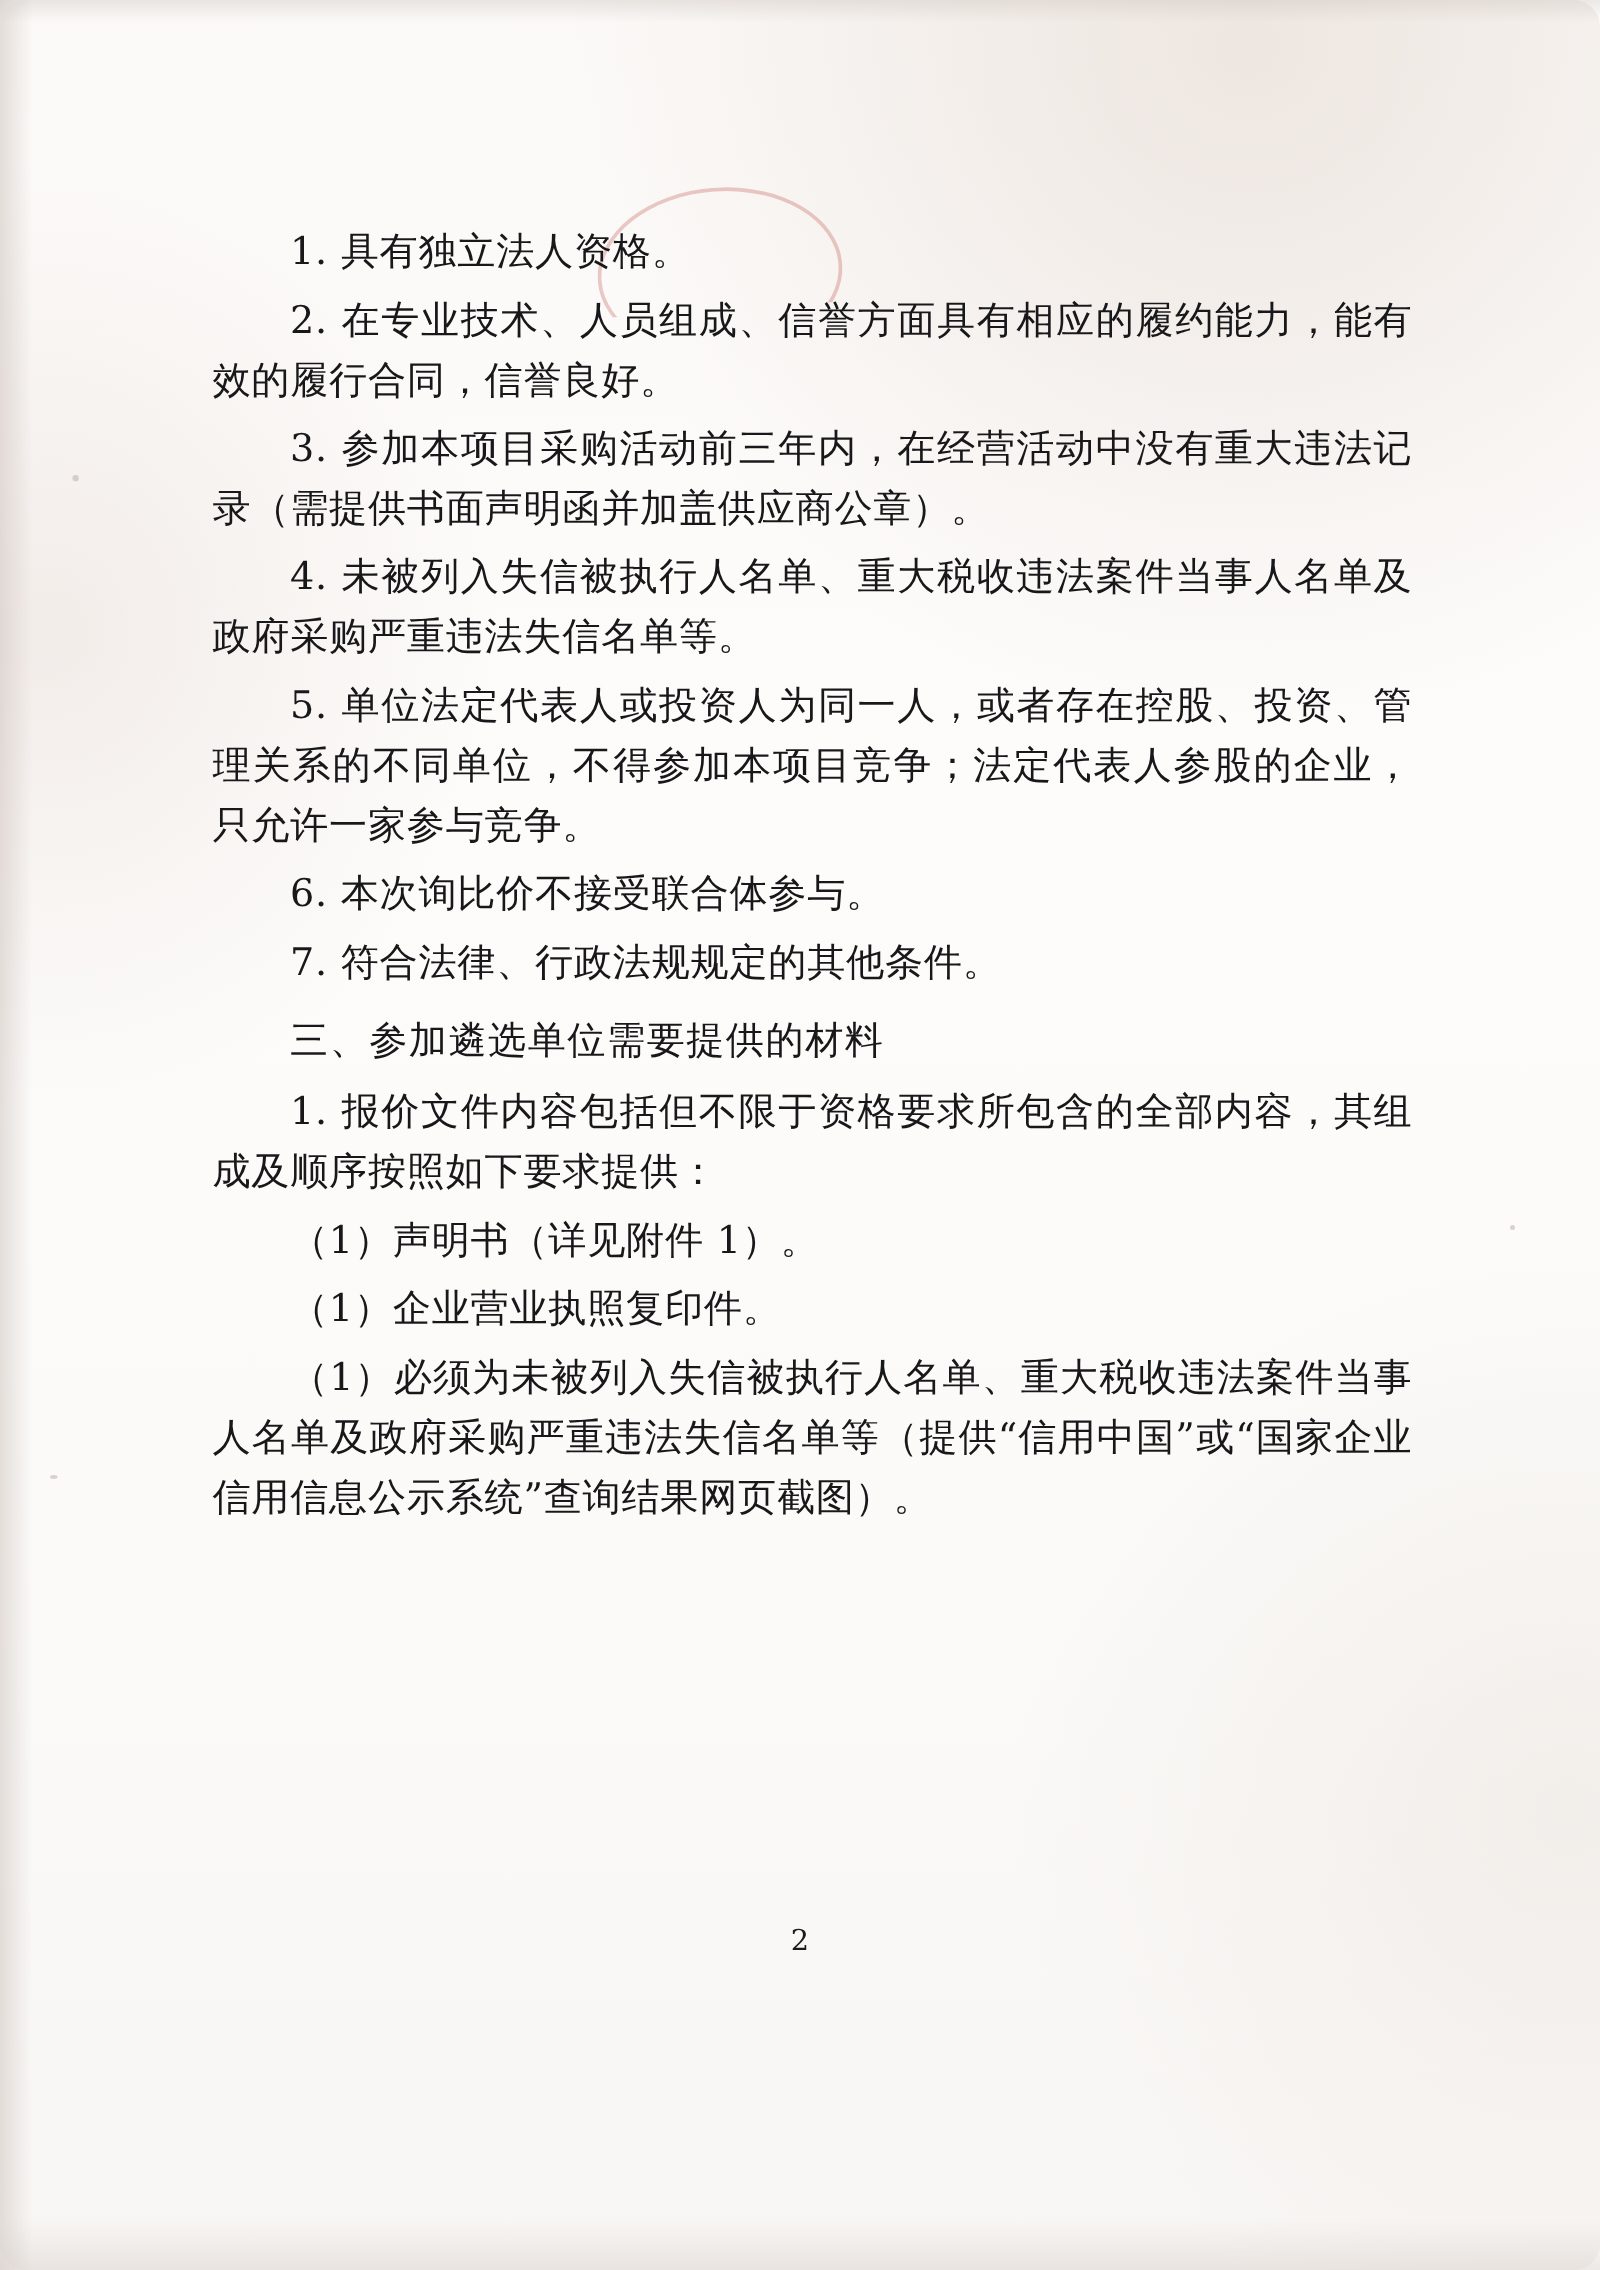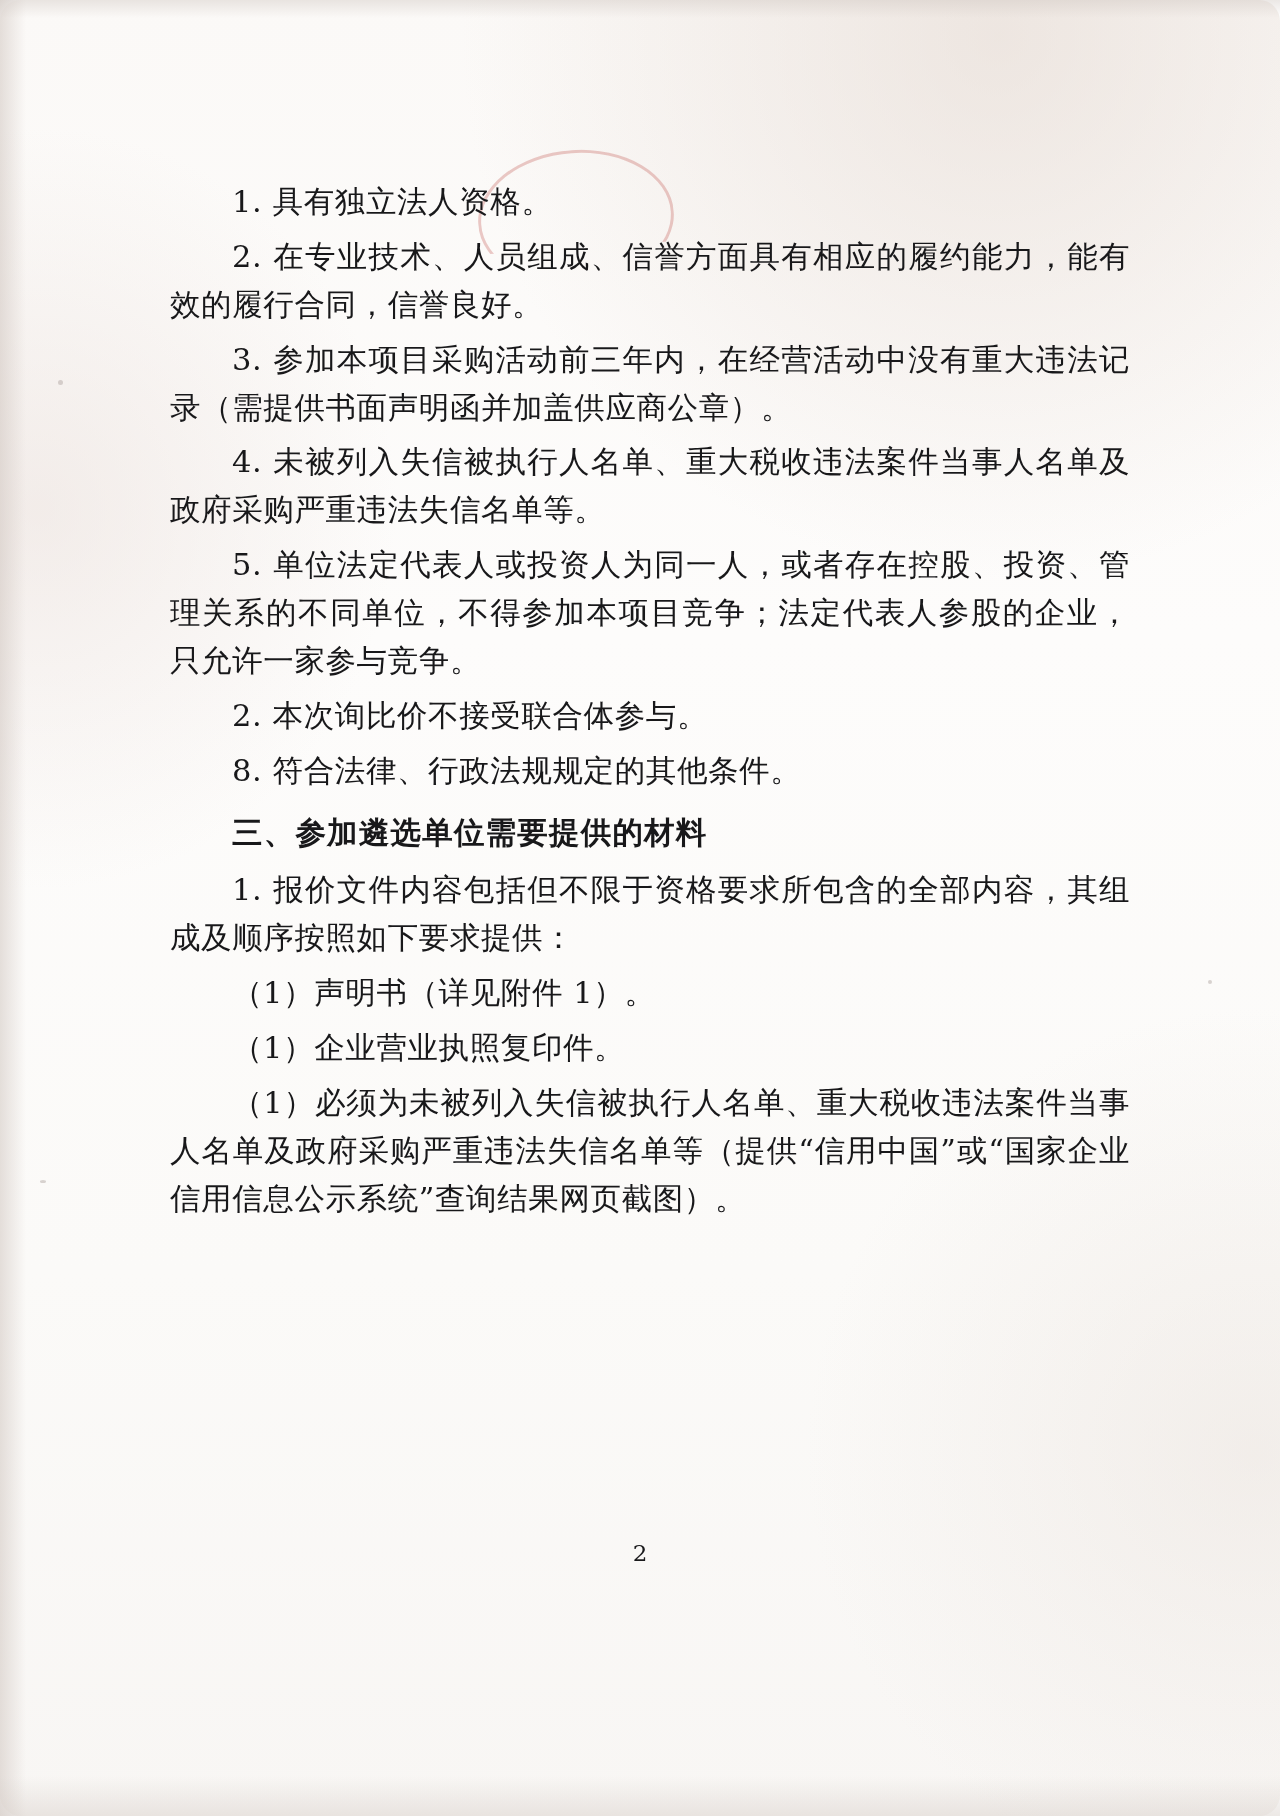--- a/index.html
+++ b/index.html
@@ -73,21 +73,21 @@
     text-justify: inter-character;
     font-family: "DejaVu Serif", serif;
   }
 
   p.indent {
     text-indent: 62px;
   }
 
   p.heading {
     text-indent: 62px;
-    font-weight: bold;
+    font-weight: normal;
     letter-spacing: 1.2px;
     margin-top: 14px;
     margin-bottom: 10px;
   }
 
   .page-number {
     position: absolute;
     left: 0;
     right: 0;
     top: 1540px;
@@ -116,22 +116,22 @@
   <div class="speck" style="left:58px; top:380px; width:5px; height:5px;"></div>
   <div class="speck" style="left:1208px; top:980px; width:4px; height:4px;"></div>
   <div class="speck" style="left:40px; top:1180px; width:6px; height:3px;"></div>
 
   <div class="content">
     <p class="indent">1. 具有独立法人资格。</p>
     <p class="indent">2. 在专业技术、人员组成、信誉方面具有相应的履约能力，能有效的履行合同，信誉良好。</p>
     <p class="indent">3. 参加本项目采购活动前三年内，在经营活动中没有重大违法记录（需提供书面声明函并加盖供应商公章）。</p>
     <p class="indent">4. 未被列入失信被执行人名单、重大税收违法案件当事人名单及政府采购严重违法失信名单等。</p>
     <p class="indent">5. 单位法定代表人或投资人为同一人，或者存在控股、投资、管理关系的不同单位，不得参加本项目竞争；法定代表人参股的企业，只允许一家参与竞争。</p>
-    <p class="indent">2. 本次询比价不接受联合体参与。</p>
-    <p class="indent">8. 符合法律、行政法规规定的其他条件。</p>
+    <p class="indent">6. 本次询比价不接受联合体参与。</p>
+    <p class="indent">7. 符合法律、行政法规规定的其他条件。</p>
     <p class="heading">三、参加遴选单位需要提供的材料</p>
     <p class="indent">1. 报价文件内容包括但不限于资格要求所包含的全部内容，其组成及顺序按照如下要求提供：</p>
     <p class="indent">（1）声明书（详见附件 1）。</p>
     <p class="indent">（1）企业营业执照复印件。</p>
     <p class="indent">（1）必须为未被列入失信被执行人名单、重大税收违法案件当事人名单及政府采购严重违法失信名单等（提供“信用中国”或“国家企业信用信息公示系统”查询结果网页截图）。</p>
   </div>
 
   <div class="page-number">2</div>
 </div>
 

